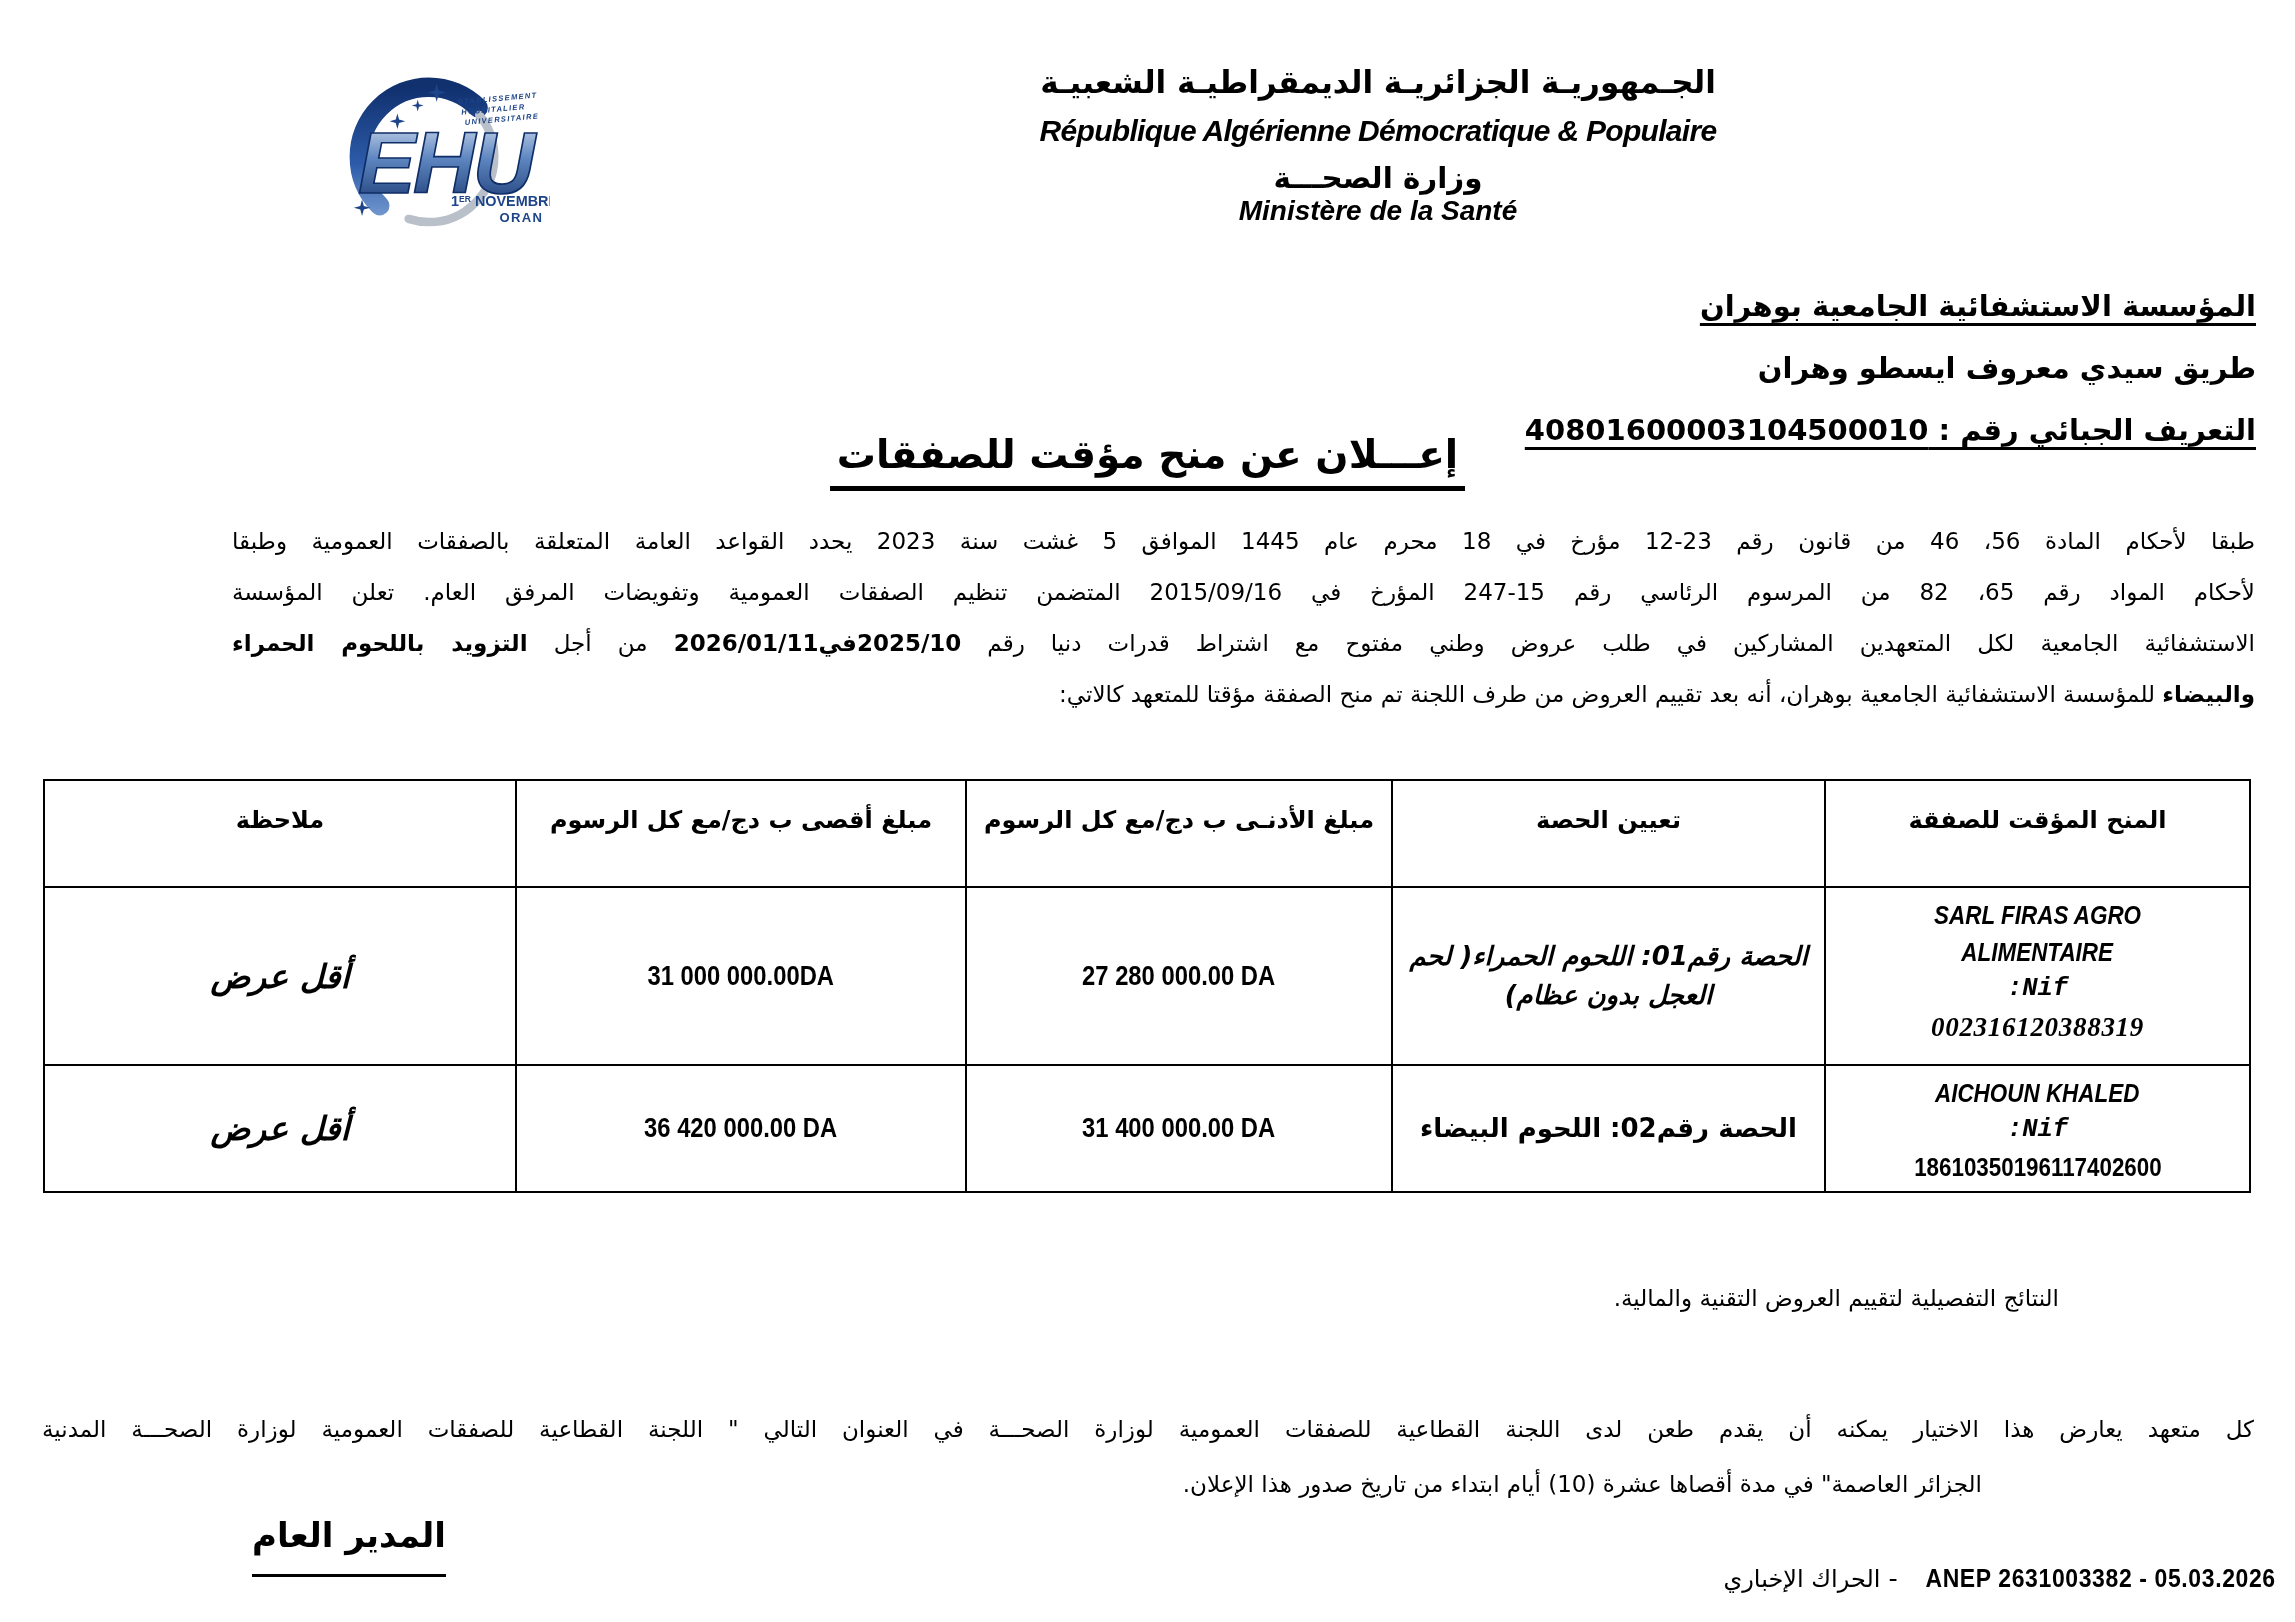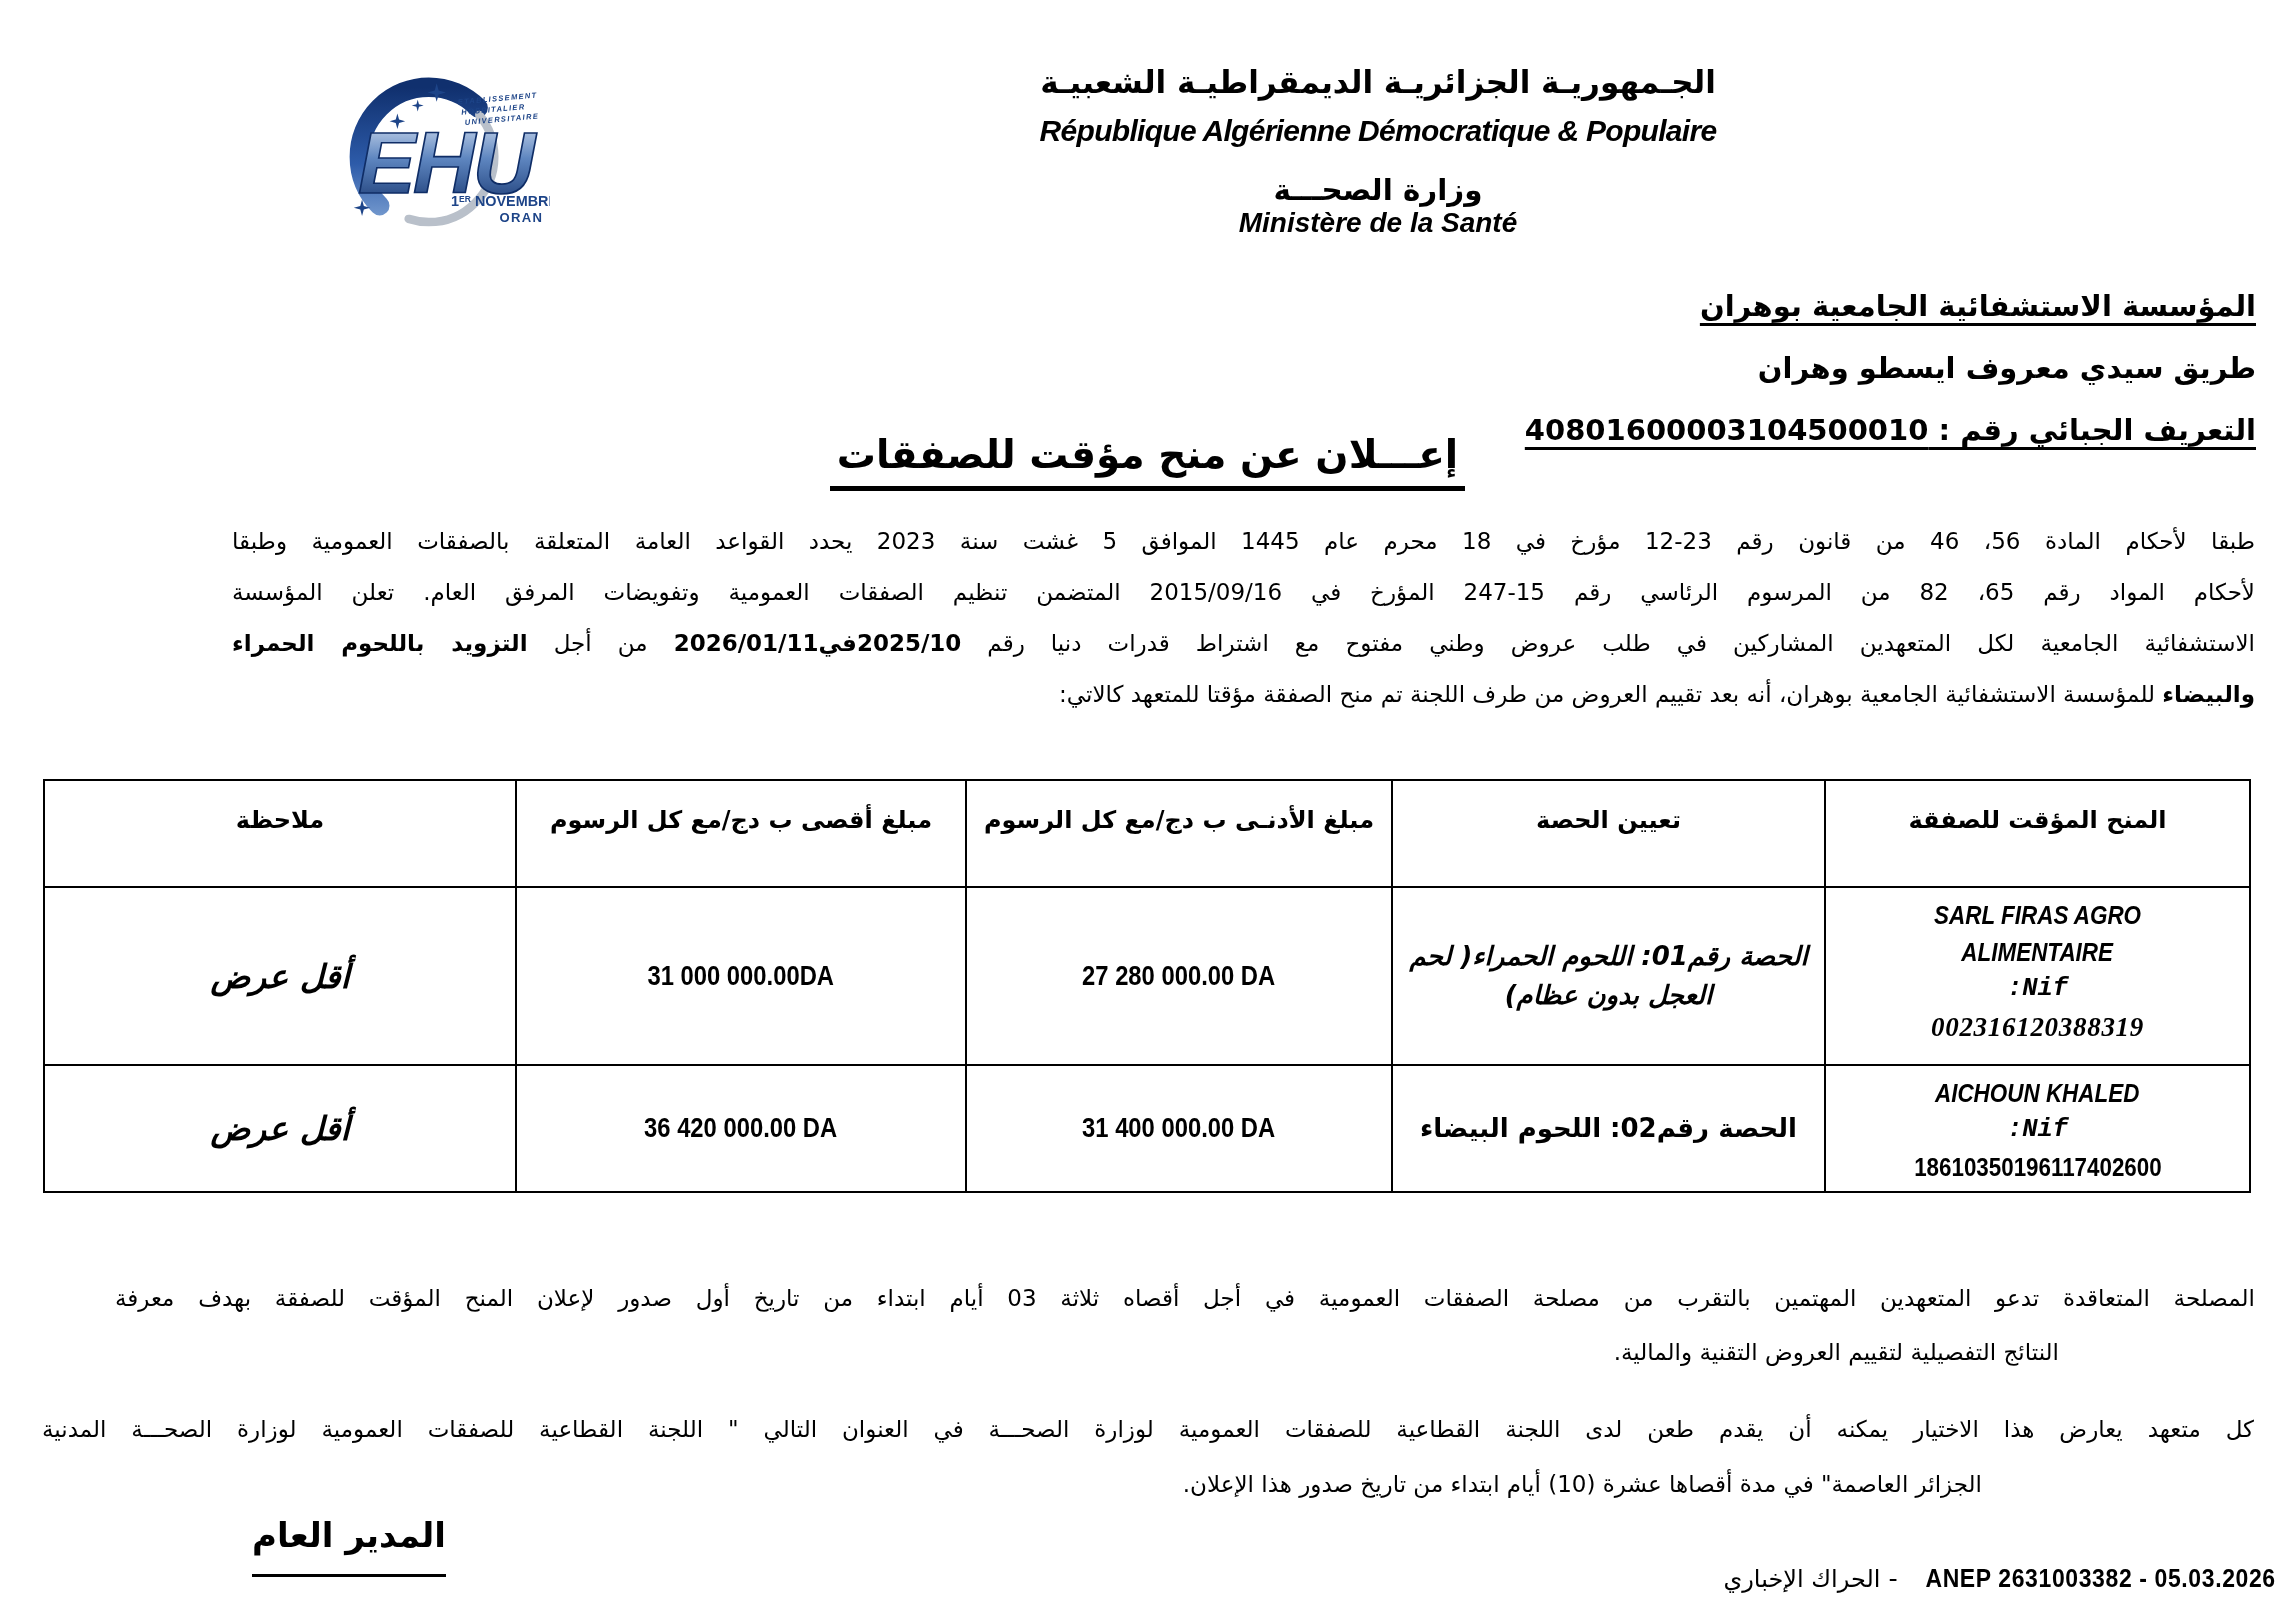--- a/index.html
+++ b/index.html
@@ -8,21 +8,21 @@
     font-family:"DejaVu Sans",sans-serif;color:#000;
   }
   .abs{position:absolute;}
 
   
   #logo{left:324px;top:65px;width:226px;height:180px;}
 
   
   #header-block{left:910px;top:64px;width:936px;text-align:center;}
   .hdr-ar1{font-size:31px;font-weight:bold;direction:rtl;margin-bottom:14.4px;}
-  .hdr-fr1{font-family:"Liberation Sans",sans-serif;font-size:30px;font-weight:bold;font-style:italic;margin-bottom:25px;letter-spacing:-0.7px;}
+  .hdr-fr1{font-family:"Liberation Sans",sans-serif;font-size:30px;font-weight:bold;font-style:italic;margin-bottom:13px;letter-spacing:-0.7px;}
   .hdr-ar2{font-size:29.4px;font-weight:bold;direction:rtl;margin-bottom:0;}
   .hdr-fr2{font-family:"Liberation Sans",sans-serif;font-size:28px;font-weight:bold;font-style:italic;}
 
   
   #institution{right:39px;top:275px;direction:rtl;text-align:right;font-weight:bold;font-size:29px;line-height:62px;margin-left:28px;}
   .u{text-decoration:underline;text-decoration-thickness:2.6px;text-underline-offset:6.5px;}
 
   
   #title-wrap{left:0;top:432px;width:2295px;text-align:center;}
   #title{display:inline-block;direction:rtl;font-size:39px;font-weight:bold;border-bottom:5.9px solid #000;padding:0 6.5px 9.2px 6.5px;}
@@ -164,21 +164,20 @@
     </td>
     <td class="lot">الحصة رقم02: اللحوم البيضاء</td>
     <td><span class="amount">31 400 000.00 DA</span></td>
     <td><span class="amount">36 420 000.00 DA</span></td>
     <td class="note">أقل عرض</td>
   </tr>
 </tbody>
   </table>
 
 <div id="para1" class="abs">
-  <div class="jline">المصلحة المتعاقدة تدعو المتعهدين المهتمين بالتقرب من مصلحة الصفقات العمومية في أجل أقصاه ثلاثة 03 أيام ابتداء من تاريخ أول صدور لإعلان المنح المؤقت للصفقة بهدف معرفة</div>
   <div class="last">النتائج التفصيلية لتقييم العروض التقنية والمالية.</div>
 </div>
 
 <div id="para2" class="abs">
   <div class="jline">كل متعهد يعارض هذا الاختيار يمكنه أن يقدم طعن لدى اللجنة القطاعية للصفقات العمومية لوزارة الصحـــة في العنوان التالي " اللجنة القطاعية للصفقات العمومية لوزارة الصحـــة المدنية</div>
   <div class="last">الجزائر العاصمة" في مدة أقصاها عشرة (10) أيام ابتداء من تاريخ صدور هذا الإعلان.</div>
 </div>
 
 <div class="abs" style="left:252px;top:1515px;">
   <span id="signature">المدير العام</span>

